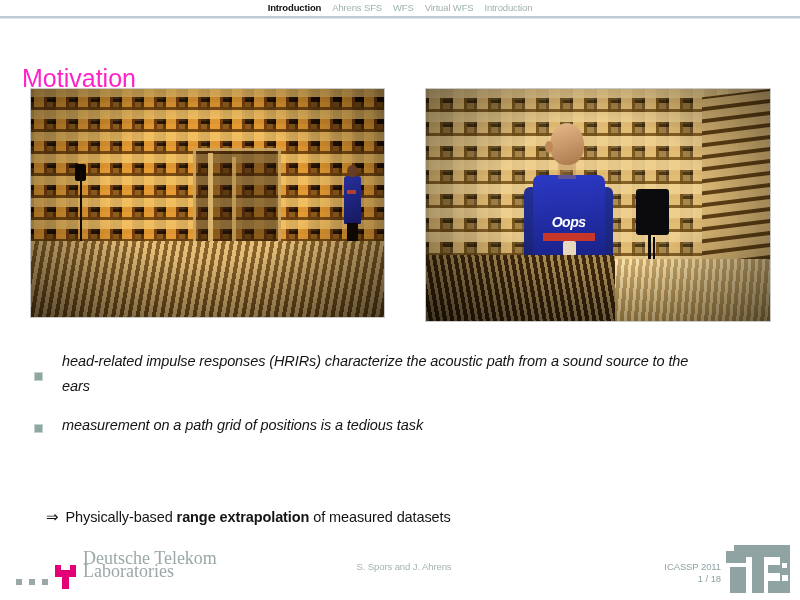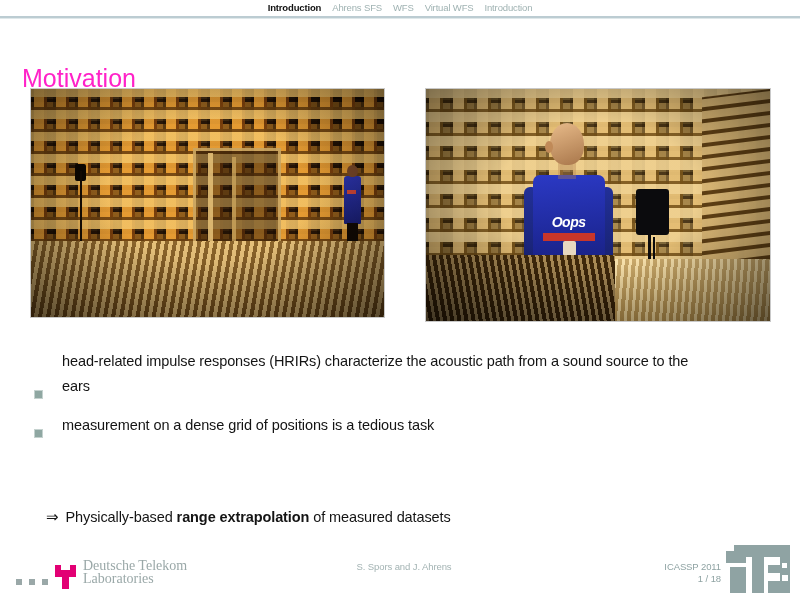--- a/index.html
+++ b/index.html
@@ -365,22 +365,23 @@
 
   
   .bullets {
     position: absolute;
     left: 34px;
     top: 349px;
     width: 700px;
   }
   .bullet-row {
     display: flex;
-    align-items: flex-end;
+    align-items: center;
     margin-bottom: 14px;
+    font-style: italic;
   }
   .bullet-marker {
     width: 9px;
     height: 9px;
     margin-top: 5px;
     margin-right: 19px;
     flex: 0 0 auto;
     background: #8fa7a2;
     border: 1px solid #c5d2cf;
     box-sizing: border-box;
@@ -433,24 +434,24 @@
   .dt-tmark .sq1 {
     position: absolute; left: 1px; top: 0px;
     width: 6px; height: 5px; background: #e20074;
   }
   .dt-tmark .sq2 {
     position: absolute; left: 16px; top: 0px;
     width: 6px; height: 5px; background: #e20074;
   }
   .dt-words {
     font-family: "Liberation Serif", serif;
-    font-size: 14px;
+    font-size: 18px;
     line-height: 13px;
     color: #9aa8a8;
-    margin-bottom: 4px;
+    margin-bottom: 11px;
   }
 
   .footer-center {
     position: absolute;
     left: 8px; right: 0;
     top: 561px;
     text-align: center;
     font-size: 9.5px;
     line-height: 12px;
     color: #a3b3b3;
@@ -534,21 +535,21 @@
   <div class="vignette"></div>
 </div>
 
 <div class="bullets">
   <div class="bullet-row">
     <span class="bullet-marker"></span>
     <span class="bullet-text" style="max-width:645px">head-related impulse responses (HRIRs) characterize the acoustic path from a sound source to the ears</span>
   </div>
   <div class="bullet-row">
     <span class="bullet-marker"></span>
-    <span class="bullet-text">measurement on a dense grid of positions is a tedious task</span>
+    <span class="bullet-text">measurement on a path grid of positions is a tedious task</span>
   </div>
 </div>
 
 <div class="conclusion">
   <span class="arrow">⇒</span><span>Physically-based </span><b>range extrapolation</b><span> of measured datasets</span>
 </div>
 
 <div class="footer-logo-dt">
   <span class="dt-dots">
     <span class="dt-dot"></span>

